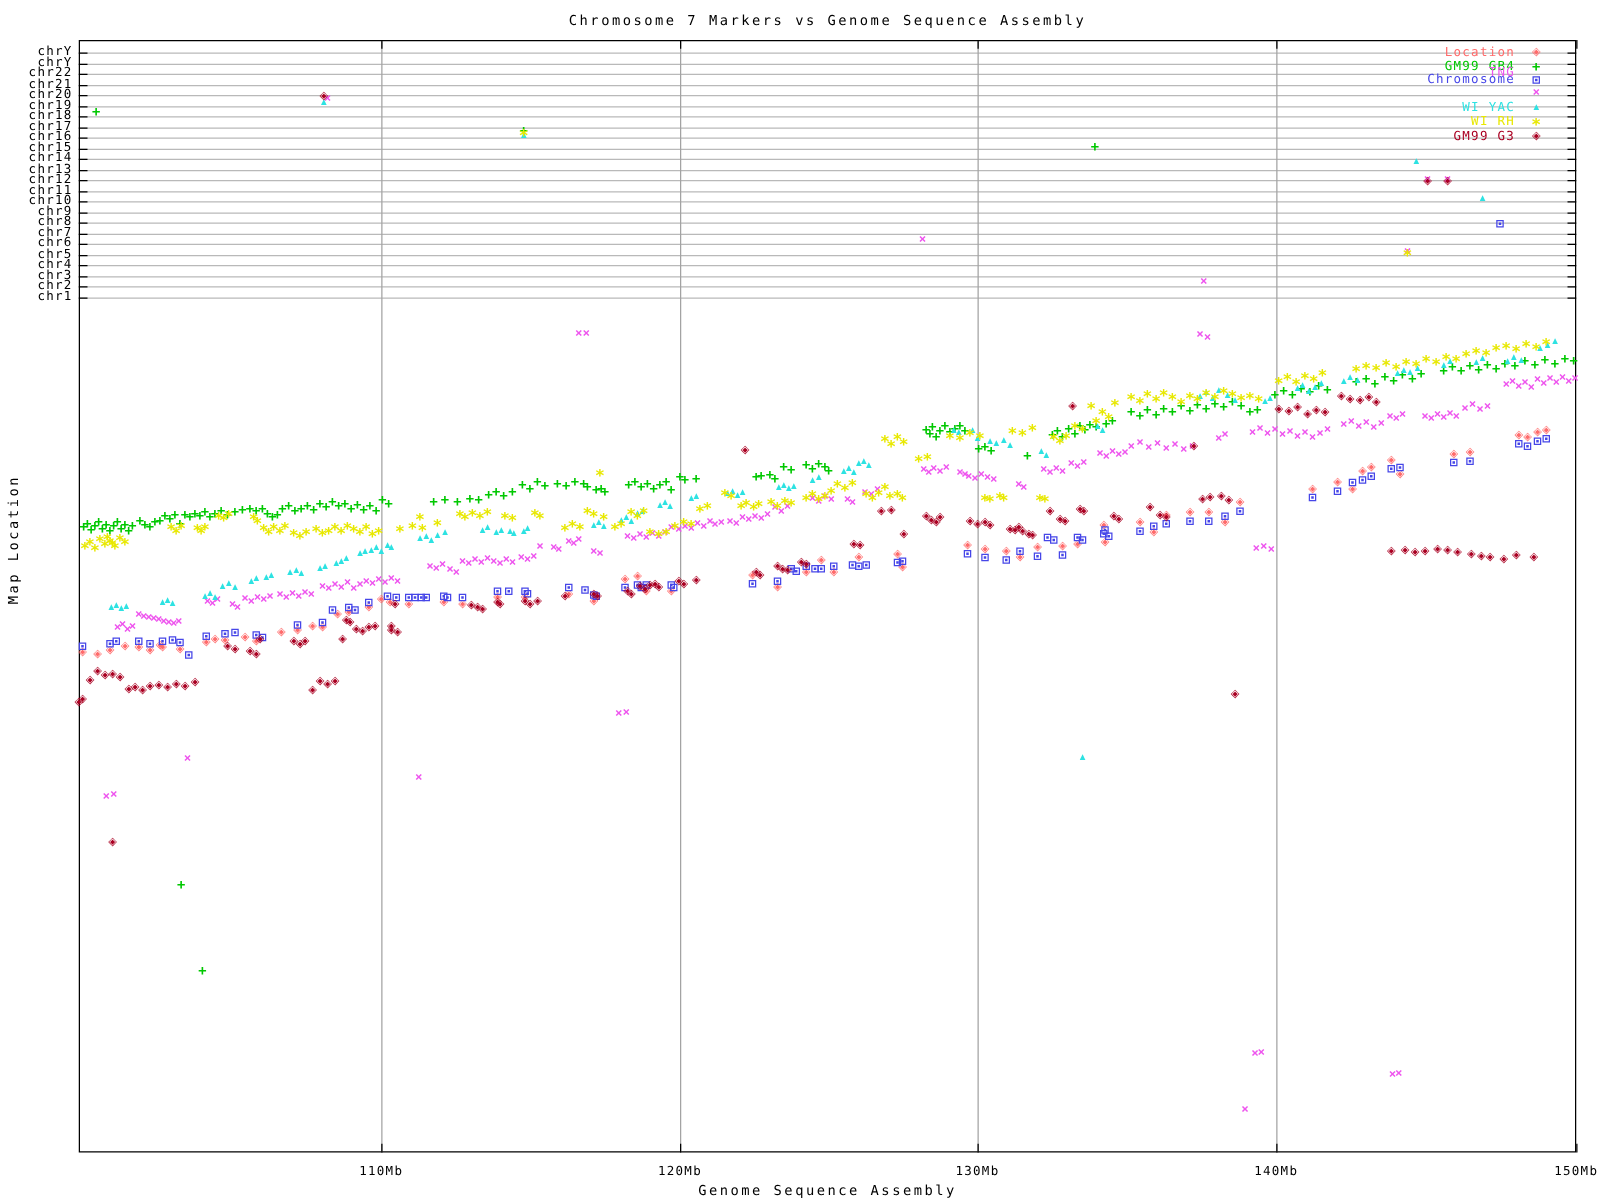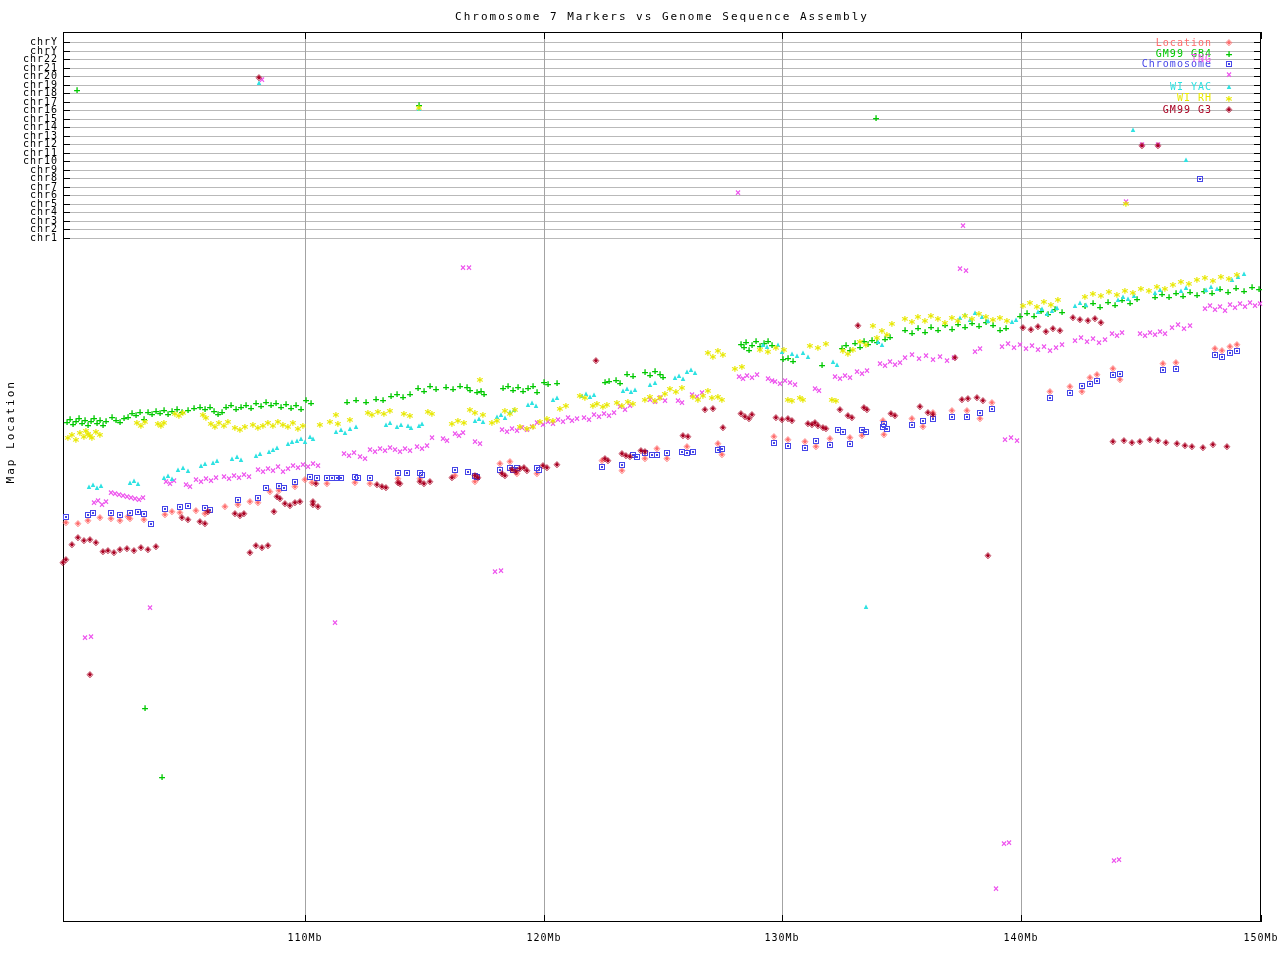--- a/index.html
+++ b/index.html
@@ -31,20 +31,21 @@
   .g-sq{width:6px;height:6px;border:1px solid currentColor;box-sizing:border-box;
         transform:translate(-50%,-50%);}
   .g-sq::after{content:"";position:absolute;left:1px;top:1px;width:2px;height:2px;
                background:currentColor;}
 </style>
 </head>
 <body>
 
 <div id="stage">
   <div class="title">Chromosome 7 Markers vs Genome Sequence Assembly</div>
+  <div class="xlabel">Genome Sequence Assembly</div>
   <div class="ylabel">Map Location</div>
   <div class="plot-border"></div>
   <div id="grid-layer">
       <div class="hgrid" style="top: 42px;"></div>
       <div class="tick" style="left: 63px; top: 42px; width: 7px; height: 1px;"></div>
       <div class="tick" style="left: 1254px; top: 42px; width: 7px; height: 1px;"></div>
       <div class="hgrid" style="top: 50.5px;"></div>
       <div class="tick" style="left: 63px; top: 50.5px; width: 7px; height: 1px;"></div>
       <div class="tick" style="left: 1254px; top: 50.5px; width: 7px; height: 1px;"></div>
       <div class="hgrid" style="top: 59px;"></div>

